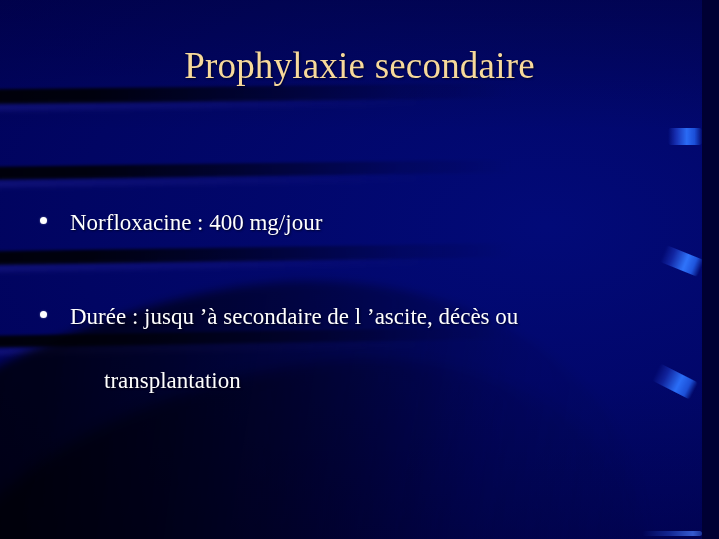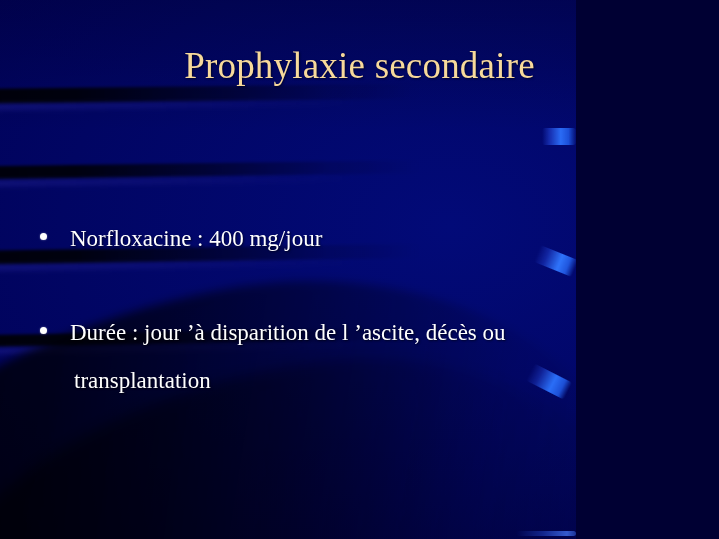--- a/index.html
+++ b/index.html
@@ -7,21 +7,21 @@
     margin: 0;
     padding: 0;
     background: #000033;
   }
   body {
     font-family: "Liberation Serif", "DejaVu Serif", serif;
   }
 
   #slide {
     position: relative;
-    width: 576px;
+    width: 702px;
     height: 539px;
     overflow: hidden;
     background: #1d4ed8;
   }
 
   
   .bg-base {
     position: absolute;
     inset: 0;
     background:
@@ -189,42 +189,42 @@
   .bullet-row {
     position: relative;
     display: flex;
     align-items: baseline;
     color: #ffffff;
     font-size: 23px;
     line-height: 30px;
     padding-left: 40px;
     text-shadow: 1px 1px 2px rgba(0,0,0,0.6);
   }
-  .bullet-row.b1 { margin-top: 16px; }
+  .bullet-row.b1 { margin-top: 0; }
   .bullet-row.b2 { margin-top: 64px; }
 
   .bullet-dot {
     flex: 0 0 auto;
     width: 7px;
     height: 7px;
     border-radius: 50%;
     background: #ffffff;
     margin-right: 23px;
     position: relative;
     top: -6px;
     box-shadow: 0 0 2px rgba(255,255,255,0.45);
   }
   .bullet-text { flex: 1 1 auto; }
 
   .cont-line {
     color: #ffffff;
     font-size: 23px;
     line-height: 30px;
-    padding-left: 74px;
-    margin-top: 18px;
+    padding-left: 104px;
+    margin-top: 34px;
     text-shadow: 1px 1px 2px rgba(0,0,0,0.6);
   }
 </style>
 </head>
 <body>
 
 <div id="slide">
 
   <div class="bg-base"></div>
   <div class="bg-vert"></div>
@@ -254,20 +254,20 @@
 
     <div class="body-block">
 
       <div class="bullet-row b1">
         <span class="bullet-dot"></span>
         <span class="bullet-text">Norfloxacine : 400 mg/jour</span>
       </div>
 
       <div class="bullet-row b2">
         <span class="bullet-dot"></span>
-        <span class="bullet-text">Durée :  jour ’à disparition de l ’ascite, décès ou</span>
+        <span class="bullet-text">Durée :  jusqu ’à secondaire de l ’ascite, décès ou</span>
       </div>
 
       <div class="cont-line">transplantation</div>
 
     </div>
   </div>
 </div>
 
 </body></html>

